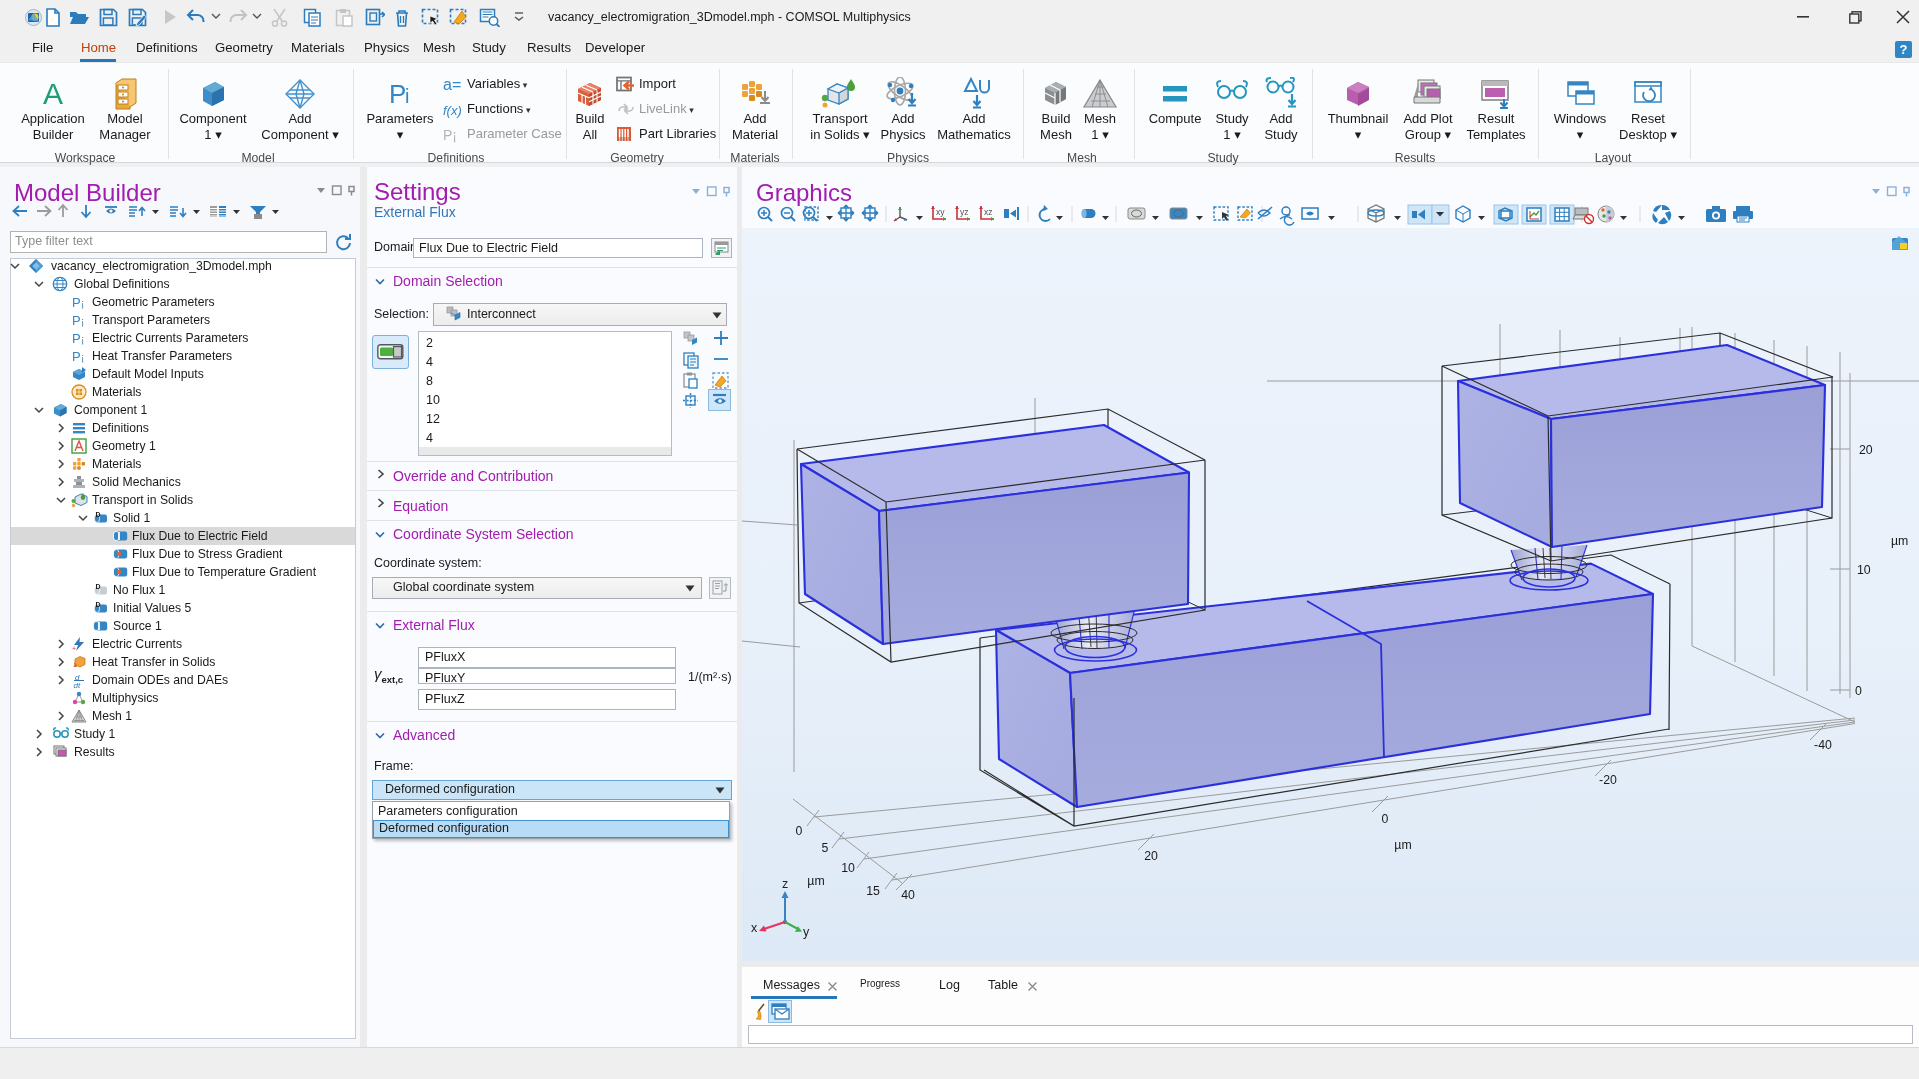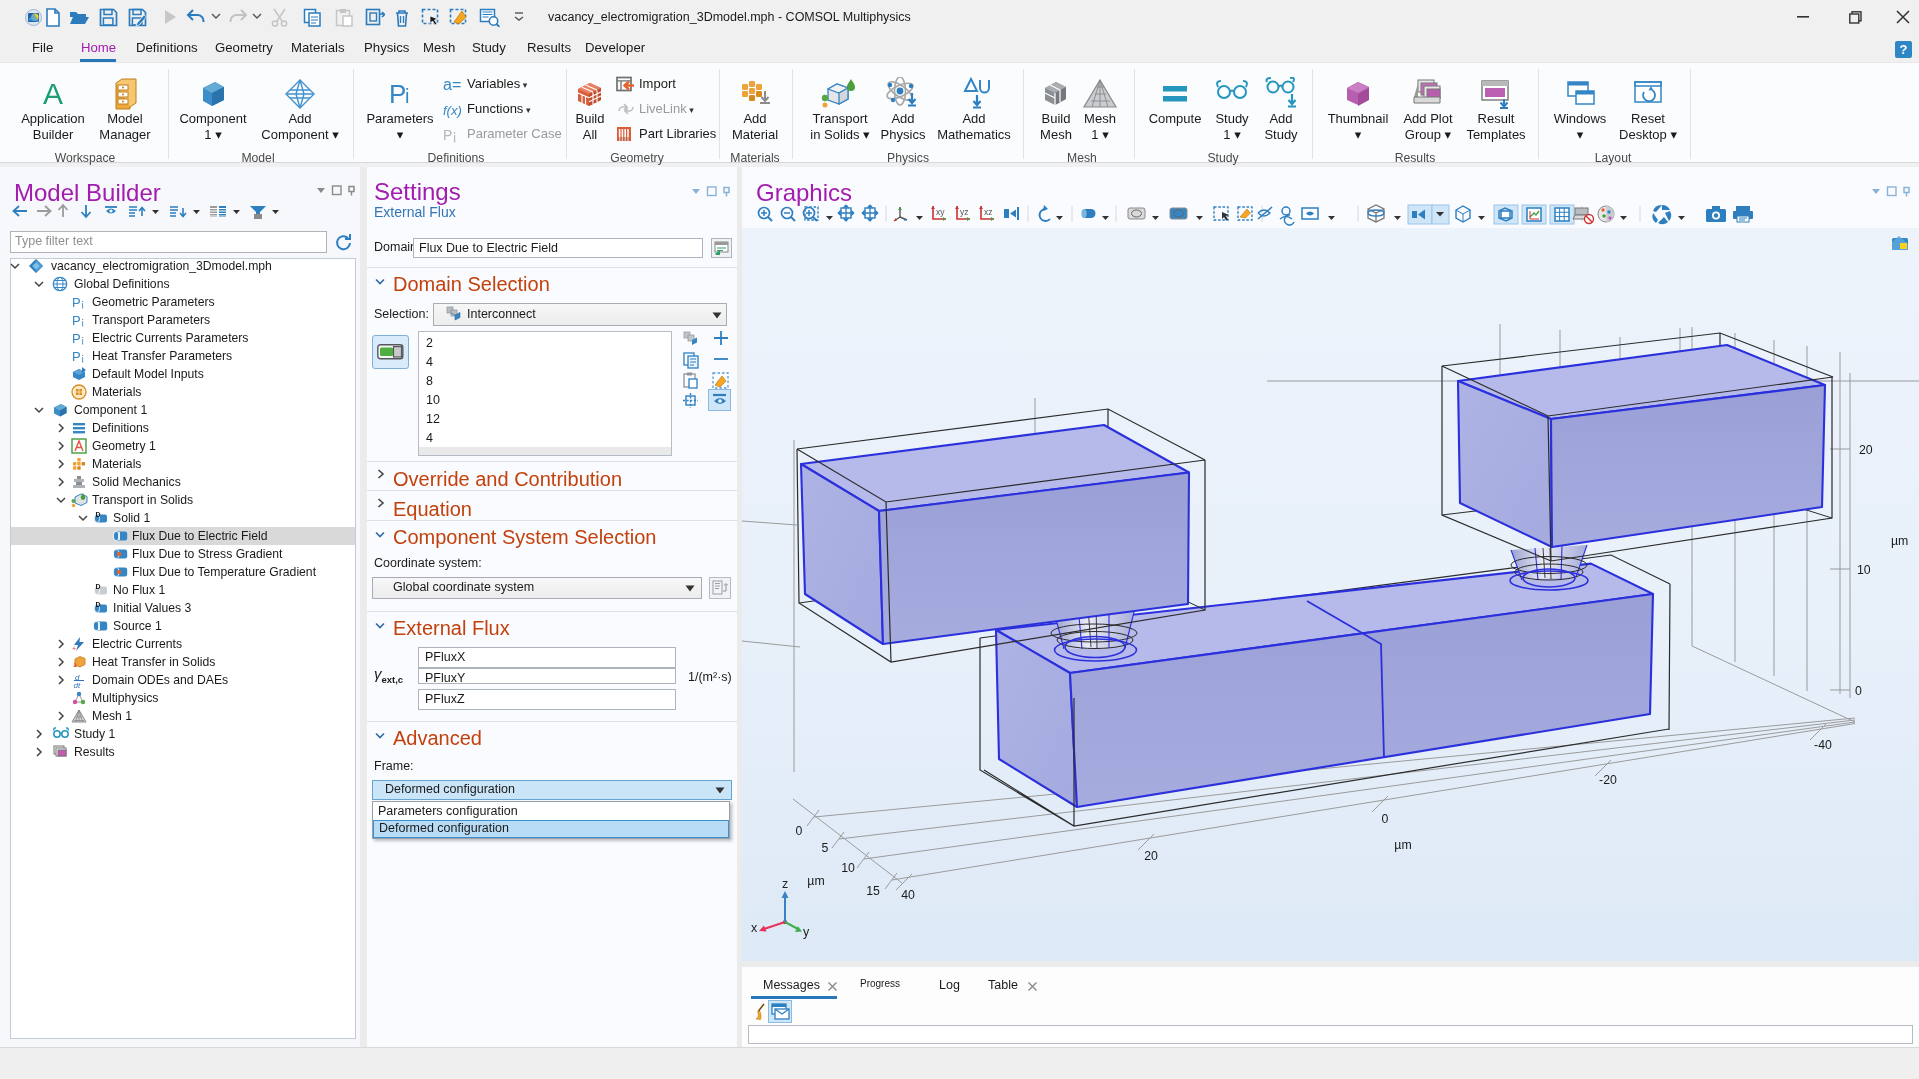--- a/index.html
+++ b/index.html
@@ -9,21 +9,21 @@
 .mtab{position:absolute;top:5px;font-size:13.2px;color:#1a1a1a}
 #ribbon{position:absolute;left:0;top:62px;width:1919px;height:101px;background:#fbfcfd;border-top:1px solid #e8e8e8;border-bottom:1px solid #d5d9de}
 .rsep{position:absolute;top:6px;height:90px;width:1px;background:#e2e2e2}
 .rgl{position:absolute;top:88px;font-size:12.2px;color:#4a4a4a;text-align:center;transform:translateX(-50%)}
 .rbtn{position:absolute;text-align:center;font-size:13px;color:#1a1a1a;line-height:15.5px}
 .rsm{position:absolute;font-size:13px;color:#1a1a1a;white-space:nowrap}
 .gray{color:#9a9a9a}
 #main{position:absolute;left:0;top:167px;width:1919px;height:880px;background:#ebebeb}
 .panel{position:absolute;background:#fafbfe}
 .phead{position:absolute;font-size:24px;color:#a21caf}
-.sect{position:absolute;font-size:20px;color:#c2410c}
+.sect{position:absolute;font-size:14px;color:#a21caf}
 .lbl{position:absolute;font-size:12.5px;color:#1a1a1a;white-space:nowrap}
 .inp{position:absolute;background:#fff;border:1px solid #aeb4bd;font-size:12.5px;color:#1a1a1a}
 .sep{position:absolute;height:1px;background:#dde1e8}
 .trow{position:absolute;left:0;width:356px;height:18px;font-size:12.2px;color:#1a1a1a;white-space:nowrap}
 #statusbar{position:absolute;left:0;top:1047px;width:1919px;height:32px;background:#efefef;border-top:1px solid #d9d9d9}
 svg text{font-family:"Liberation Sans",sans-serif}
 </style></head><body>
 <div id="titlebar">
 <svg class="abs" style="left:24px;top:8px" width="19" height="19">
       <circle cx="9.5" cy="9.5" r="8" fill="#dce6f2" stroke="#9db6d4"></circle>
@@ -121,21 +121,21 @@
 <svg class="abs" style="left:1849px;top:11px" width="13" height="13">
       <rect x="3" y="0.8" width="9" height="9" fill="none" stroke="#333" stroke-width="1.4"></rect>
       <rect x="0.8" y="3" width="9" height="9" fill="#f0f0f0" stroke="#333" stroke-width="1.4"></rect>
     </svg>
 <svg class="abs" style="left:1896px;top:10px" width="14" height="14">
       <path d="M1 1 L13 13 M13 1 L1 13" stroke="#333" stroke-width="1.5"></path>
     </svg>
 </div>
 <div id="menubar">
 <div class="mtab" style="left:32px">File</div>
-<div class="mtab" style="left:81px;color:#a21caf">Home</div>
+<div class="mtab" style="left:81px;color:#c2410c">Home</div>
     <div class="abs" style="left:80px;top:24px;width:36px;height:3px;background:#2776b9"></div>
 <div class="mtab" style="left:136px">Definitions</div>
 <div class="mtab" style="left:215px">Geometry</div>
 <div class="mtab" style="left:291px">Materials</div>
 <div class="mtab" style="left:364px">Physics</div>
 <div class="mtab" style="left:423px">Mesh</div>
 <div class="mtab" style="left:472px">Study</div>
 <div class="mtab" style="left:527px">Results</div>
 <div class="mtab" style="left:585px">Developer</div>
 <div class="abs" style="left:1895px;top:6px;width:17px;height:17px;background:#2e86c5;border-radius:2px;color:#fff;font-size:13px;font-weight:bold;text-align:center;line-height:17px">?</div>
@@ -562,21 +562,21 @@
           </g>
         </svg></div>
 <div class="trow" style="left:113px;top:416px">No Flux 1</div>
 <div class="abs" style="left:92px;top:433px;width:17px;height:16px"><svg width="17" height="16">
           <g>
             <path d="M5 4.5 h8 a2 2 0 0 1 2 2 v4 a2 2 0 0 1 -2 2 h-8 z" fill="#3586c4"></path>
             <ellipse cx="5" cy="8.5" rx="2.6" ry="4" fill="#3586c4" stroke="#fff" stroke-width="0.8"></ellipse>
             <text x="3.5" y="6.5" font-size="7" font-weight="bold" fill="#1a1a1a" font-family="Liberation Sans">D</text>
           </g>
         </svg></div>
-<div class="trow" style="left:113px;top:434px">Initial Values 3</div>
+<div class="trow" style="left:113px;top:434px">Initial Values 5</div>
 <div class="abs" style="left:92px;top:451px;width:17px;height:16px"><svg width="17" height="16">
           <path d="M4 3.5 h9 a2.2 2.2 0 0 1 2.2 2.2 v4.6 a2.2 2.2 0 0 1 -2.2 2.2 h-9 z" fill="#3586c4"></path>
           <ellipse cx="4.2" cy="8" rx="2.8" ry="4.5" fill="#3586c4" stroke="#fff" stroke-width="0.9"></ellipse>
           <rect x="6.2" y="4" width="1.6" height="8" fill="#fff"></rect>
         </svg></div>
 <div class="trow" style="left:113px;top:452px">Source 1</div>
 <svg class="abs" style="left:57px;top:472px" width="8" height="10">
         <path d="M2 1 l4 4 l-4 4" fill="none" stroke="#444" stroke-width="1.5"></path>
       </svg>
 <div class="abs" style="left:71px;top:469px;width:17px;height:16px"><svg width="16" height="16">
@@ -731,21 +731,21 @@
 <div class="sect" style="left:26px;top:301px">Override and Contribution</div>
 <div class="sep" style="left:0;top:323px;width:370px"></div>
 <svg class="abs" style="left:10px;top:331px" width="8" height="10">
         <path d="M1.5 1 l4.5 4 l-4.5 4" fill="none" stroke="#444" stroke-width="1.6"></path>
       </svg>
 <div class="sect" style="left:26px;top:331px">Equation</div>
 <div class="sep" style="left:0;top:353px;width:370px"></div>
 <svg class="abs" style="left:8px;top:364px" width="10" height="8">
         <path d="M1 1.5 l4 4 l4-4" fill="none" stroke="#2b6ba8" stroke-width="1.6"></path>
       </svg>
-<div class="sect" style="left:26px;top:359px">Component System Selection</div>
+<div class="sect" style="left:26px;top:359px">Coordinate System Selection</div>
 <div class="lbl" style="left:7px;top:389px">Coordinate system:</div>
 <div class="abs" style="left:5px;top:410px;width:330px;height:22px;background:linear-gradient(#f7f7f7,#ececec);border:1px solid #a8adb5"></div>
 <div class="lbl" style="left:26px;top:413px">Global coordinate system</div>
 <svg class="abs" style="left:318px;top:418px" width="10" height="7">
         <path d="M0.5 0.5 h9 L5 6.5 z" fill="#333"></path>
       </svg>
 <div class="abs" style="left:342px;top:410px;width:22px;height:22px;background:#f1f2f4;border:1px solid #b6bcc6"><svg width="16" height="16" style="margin:2px">
           <g stroke="#9aa0a8" fill="none">
             <rect x="1" y="1" width="9" height="13"></rect>
             <path d="M3 3.5 h5 M3 6 h5 M3 8.5 h4"></path>

